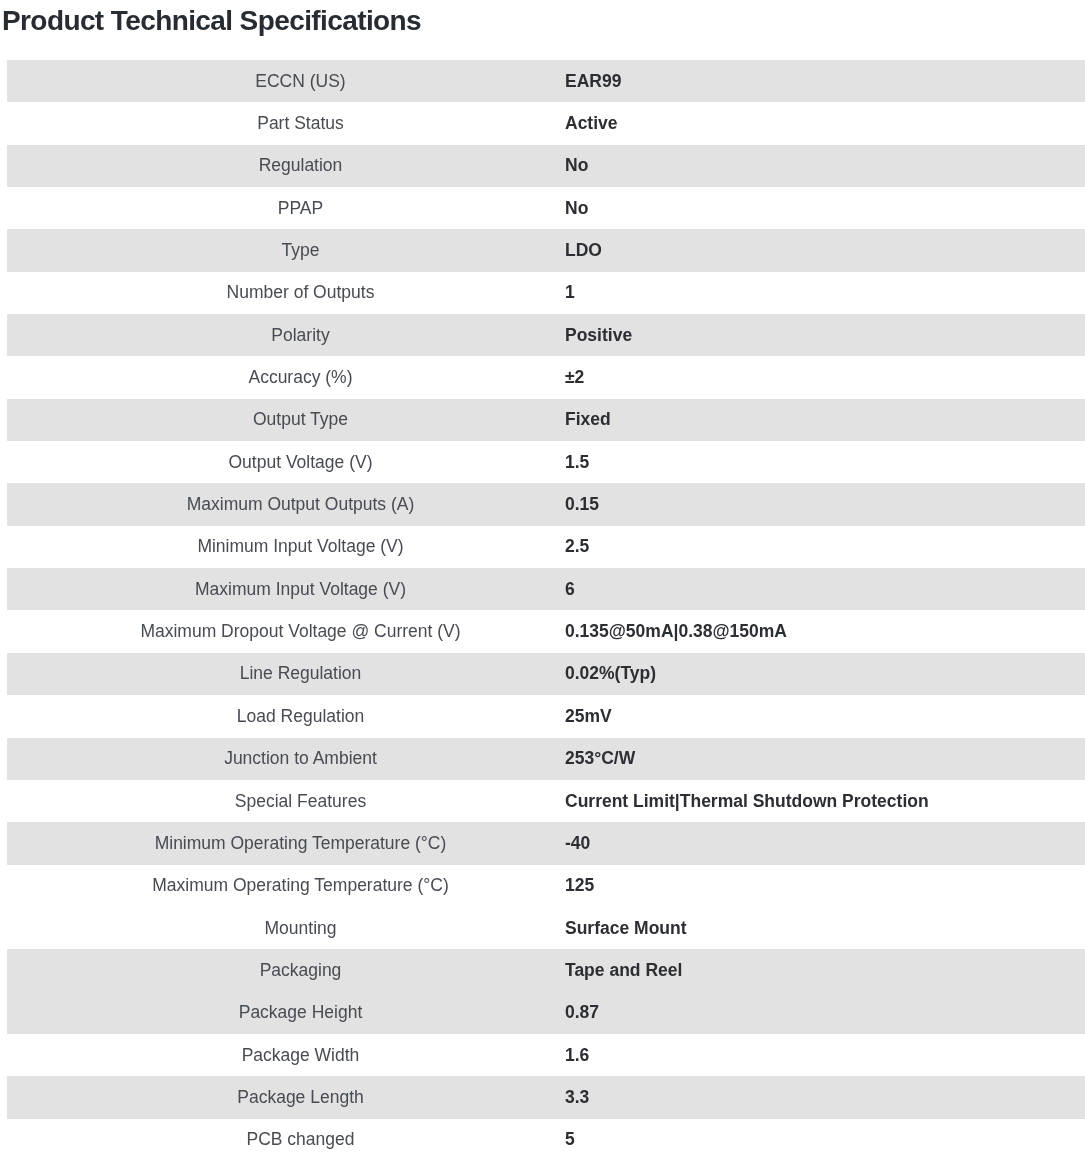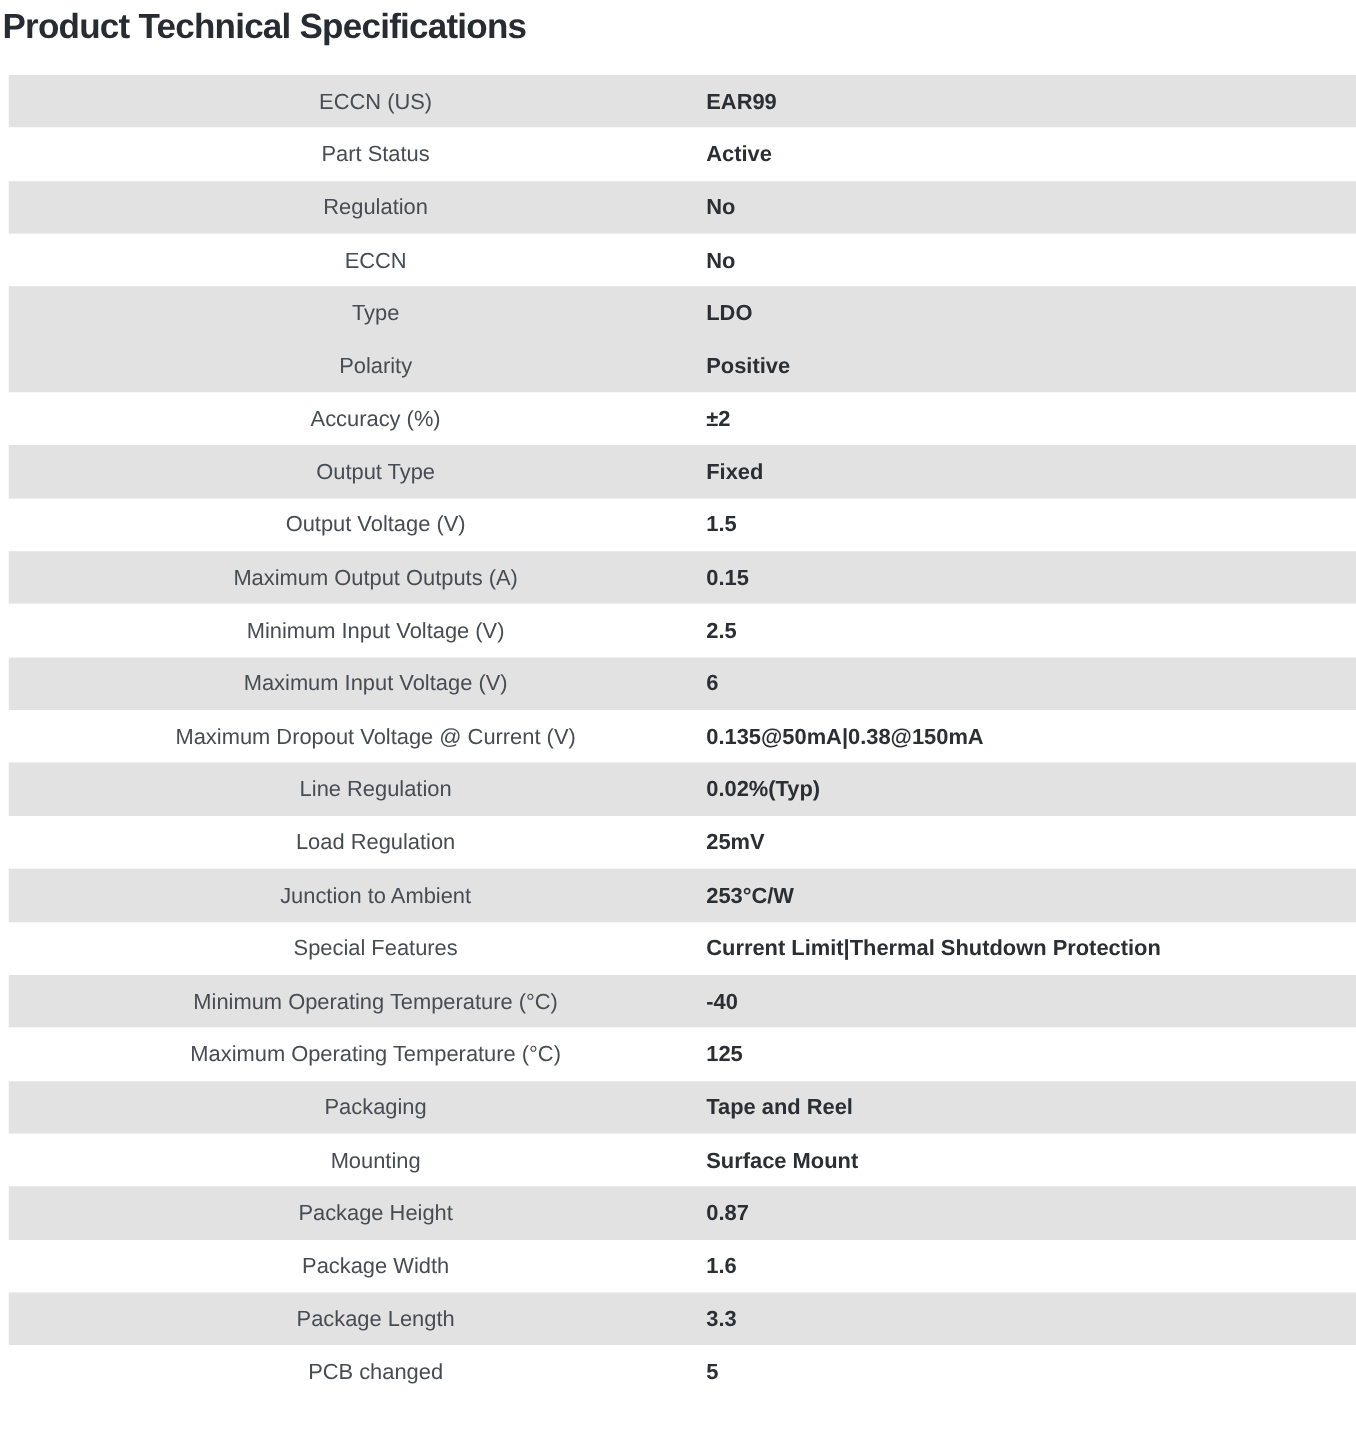--- a/index.html
+++ b/index.html
@@ -80,29 +80,33 @@
     <span class="spec-label">Part Status</span>
     <span class="spec-value">Active</span>
   </div>
 
   <div class="spec-row alt">
     <span class="spec-label">Regulation</span>
     <span class="spec-value">No</span>
   </div>
 
   <div class="spec-row">
-    <span class="spec-label">ECCN</span>
+    <span class="spec-label">PPAP</span>
     <span class="spec-value">No</span>
   </div>
 
   <div class="spec-row alt">
     <span class="spec-label">Type</span>
     <span class="spec-value">LDO</span>
   </div>
 
+  <div class="spec-row">
+    <span class="spec-label">Number of Outputs</span>
+    <span class="spec-value">1</span>
+  </div>
 
   <div class="spec-row alt">
     <span class="spec-label">Polarity</span>
     <span class="spec-value">Positive</span>
   </div>
 
   <div class="spec-row">
     <span class="spec-label">Accuracy (%)</span>
     <span class="spec-value">±2</span>
   </div>
@@ -160,30 +164,30 @@
   <div class="spec-row alt">
     <span class="spec-label">Minimum Operating Temperature (°C)</span>
     <span class="spec-value">-40</span>
   </div>
 
   <div class="spec-row">
     <span class="spec-label">Maximum Operating Temperature (°C)</span>
     <span class="spec-value">125</span>
   </div>
 
+  <div class="spec-row">
+    <span class="spec-label">Mounting</span>
+    <span class="spec-value">Surface Mount</span>
+  </div>
+
   <div class="spec-row alt">
     <span class="spec-label">Packaging</span>
     <span class="spec-value">Tape and Reel</span>
   </div>
 
-  <div class="spec-row">
-    <span class="spec-label">Mounting</span>
-    <span class="spec-value">Surface Mount</span>
-  </div>
-
   <div class="spec-row alt">
     <span class="spec-label">Package Height</span>
     <span class="spec-value">0.87</span>
   </div>
 
   <div class="spec-row">
     <span class="spec-label">Package Width</span>
     <span class="spec-value">1.6</span>
   </div>
 

